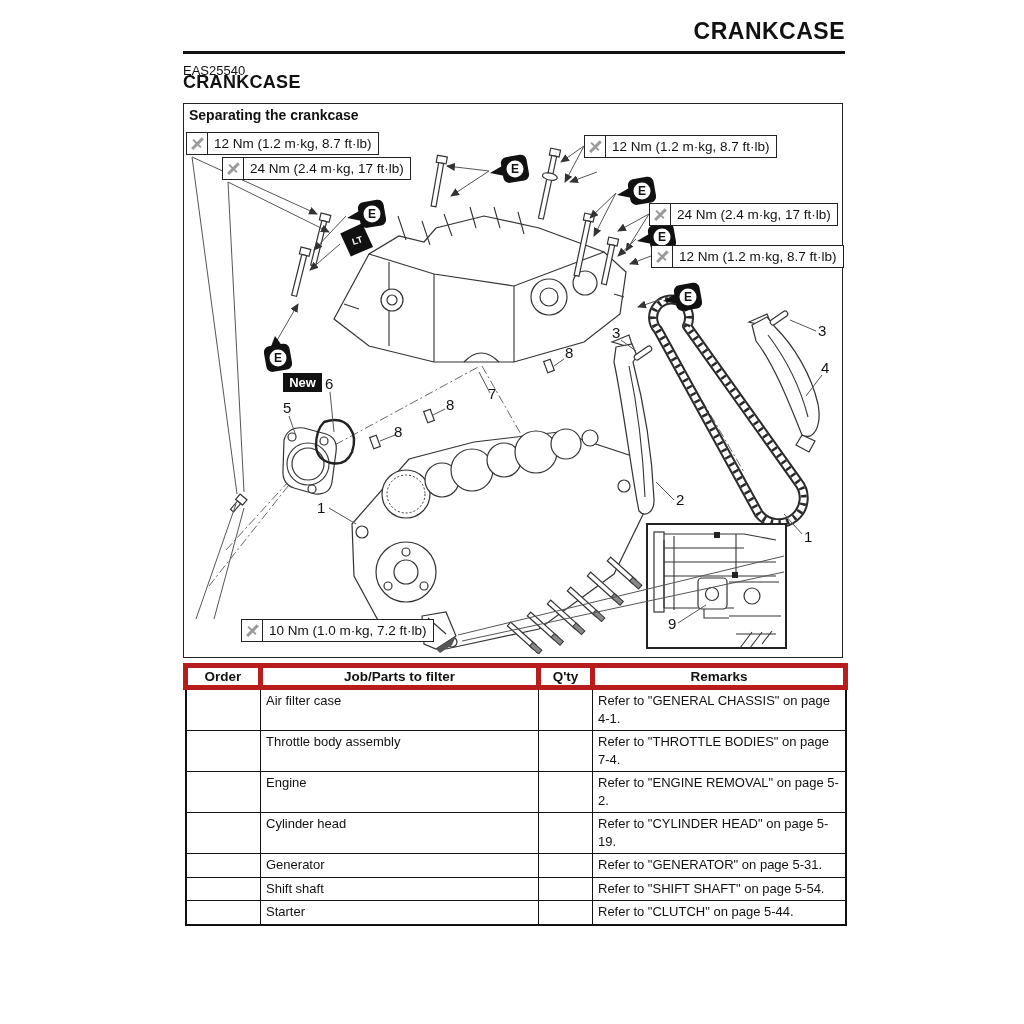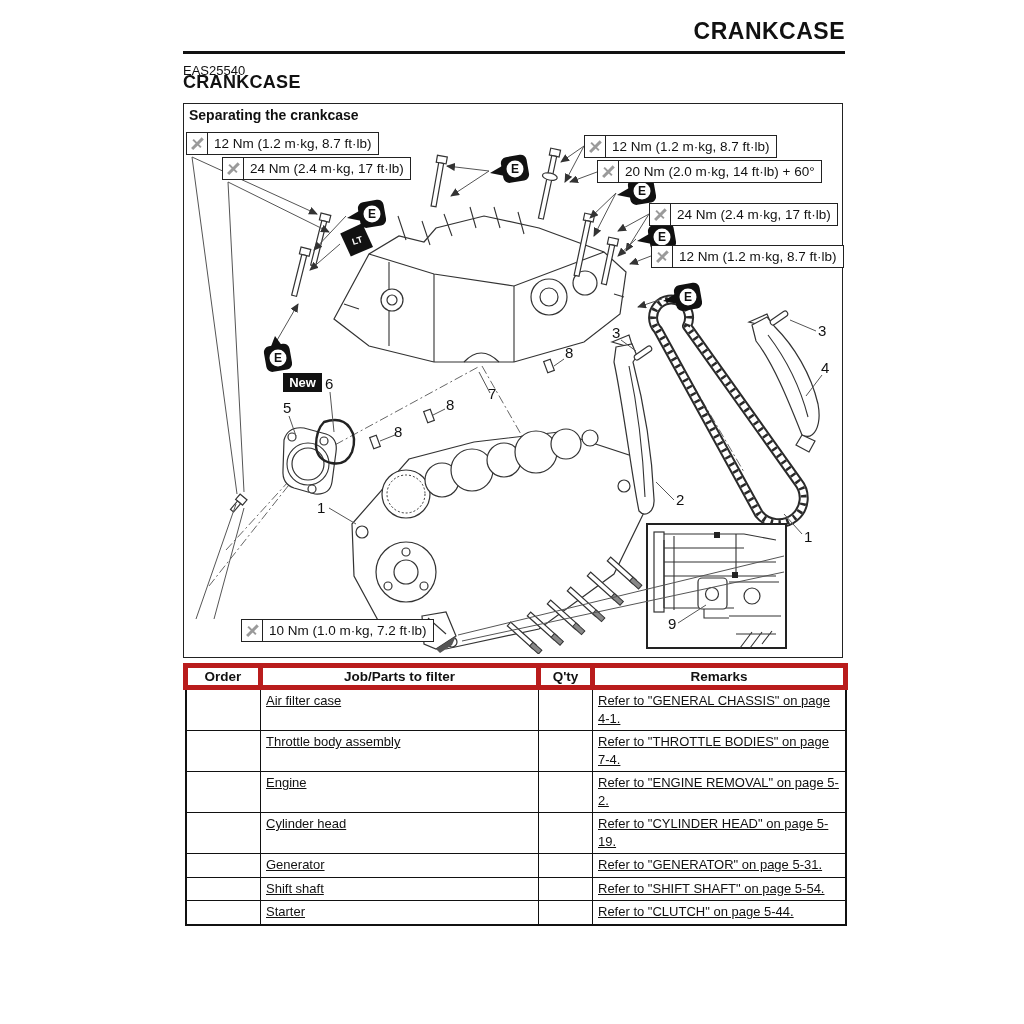--- a/index.html
+++ b/index.html
@@ -24,21 +24,21 @@
   .callout .ico::before{transform:rotate(45deg);}
   .callout .ico::after{transform:rotate(-45deg);width:2px;height:11px;top:5px;}
   .callout .lbl{font-size:13.5px;line-height:19px;padding:16px 6px;white-space:nowrap;}
   .tq1{left:2px;top:28px;}  .tq2{left:38px;top:53px;}
   .tq3{left:400px;top:31px;} .tq4{left:413px;top:56px;}
   .tq5{left:465px;top:99px;} .tq6{left:467px;top:141px;}
   .tq7{left:9px;top:515px;margin-left:48px;}
   table.jobs{position:absolute;top:663px;left:183px;width:660px;border-collapse:collapse;
     border:2px solid #111;font-size:13px;table-layout:fixed;}
   table.jobs th{border:5px solid #b91c1c;font-size:13.5px;font-weight:bold;padding:1px 4px;text-align:center;}
-  table.jobs td{border:1px solid #111;padding:2px 5px 3px;vertical-align:top;line-height:17.5px;text-decoration:underline;}
+  table.jobs td{border:1px solid #111;padding:2px 5px 3px;vertical-align:top;line-height:17.5px;}
   td.c-remarks{padding-right:12px;}
   
   .ln{stroke:#333;stroke-width:1.1;fill:none;}
   .ld{stroke:#555;stroke-width:1;fill:none;}
   .dd{stroke:#555;stroke-width:.9;fill:none;stroke-dasharray:9 3 2 3;}
   .pt{fill:#fff;stroke:#333;stroke-width:1.2;}
   .pn{font-size:15px;fill:#111;font-family:"Liberation Sans",sans-serif;}
   .sym-e{font-size:12px;font-weight:bold;fill:#111;text-anchor:middle;font-family:"Liberation Sans",sans-serif;}
   .sym-lt{font-size:9px;font-weight:bold;fill:#fff;text-anchor:middle;font-family:"Liberation Sans",sans-serif;}
   .new-t{font-size:13px;font-weight:bold;fill:#fff;text-anchor:middle;font-family:"Liberation Sans",sans-serif;}
@@ -336,24 +336,20 @@
     <span class="lbl">12 Nm (1.2 m·kg, 8.7 ft·lb)</span>
   </div>
   <div class="callout tq2">
     <span class="ico"></span>
     <span class="lbl">24 Nm (2.4 m·kg, 17 ft·lb)</span>
   </div>
   <div class="callout tq3">
     <span class="ico"></span>
     <span class="lbl">12 Nm (1.2 m·kg, 8.7 ft·lb)</span>
   </div>
-  <div class="callout tq4">
-    <span class="ico"></span>
-    <span class="lbl">20 Nm (2.0 m·kg, 14 ft·lb) + 60°</span>
-  </div>
   <div class="callout tq5">
     <span class="ico"></span>
     <span class="lbl">24 Nm (2.4 m·kg, 17 ft·lb)</span>
   </div>
   <div class="callout tq6">
     <span class="ico"></span>
     <span class="lbl">12 Nm (1.2 m·kg, 8.7 ft·lb)</span>
   </div>
   <div class="callout tq7">
     <span class="ico"></span>

